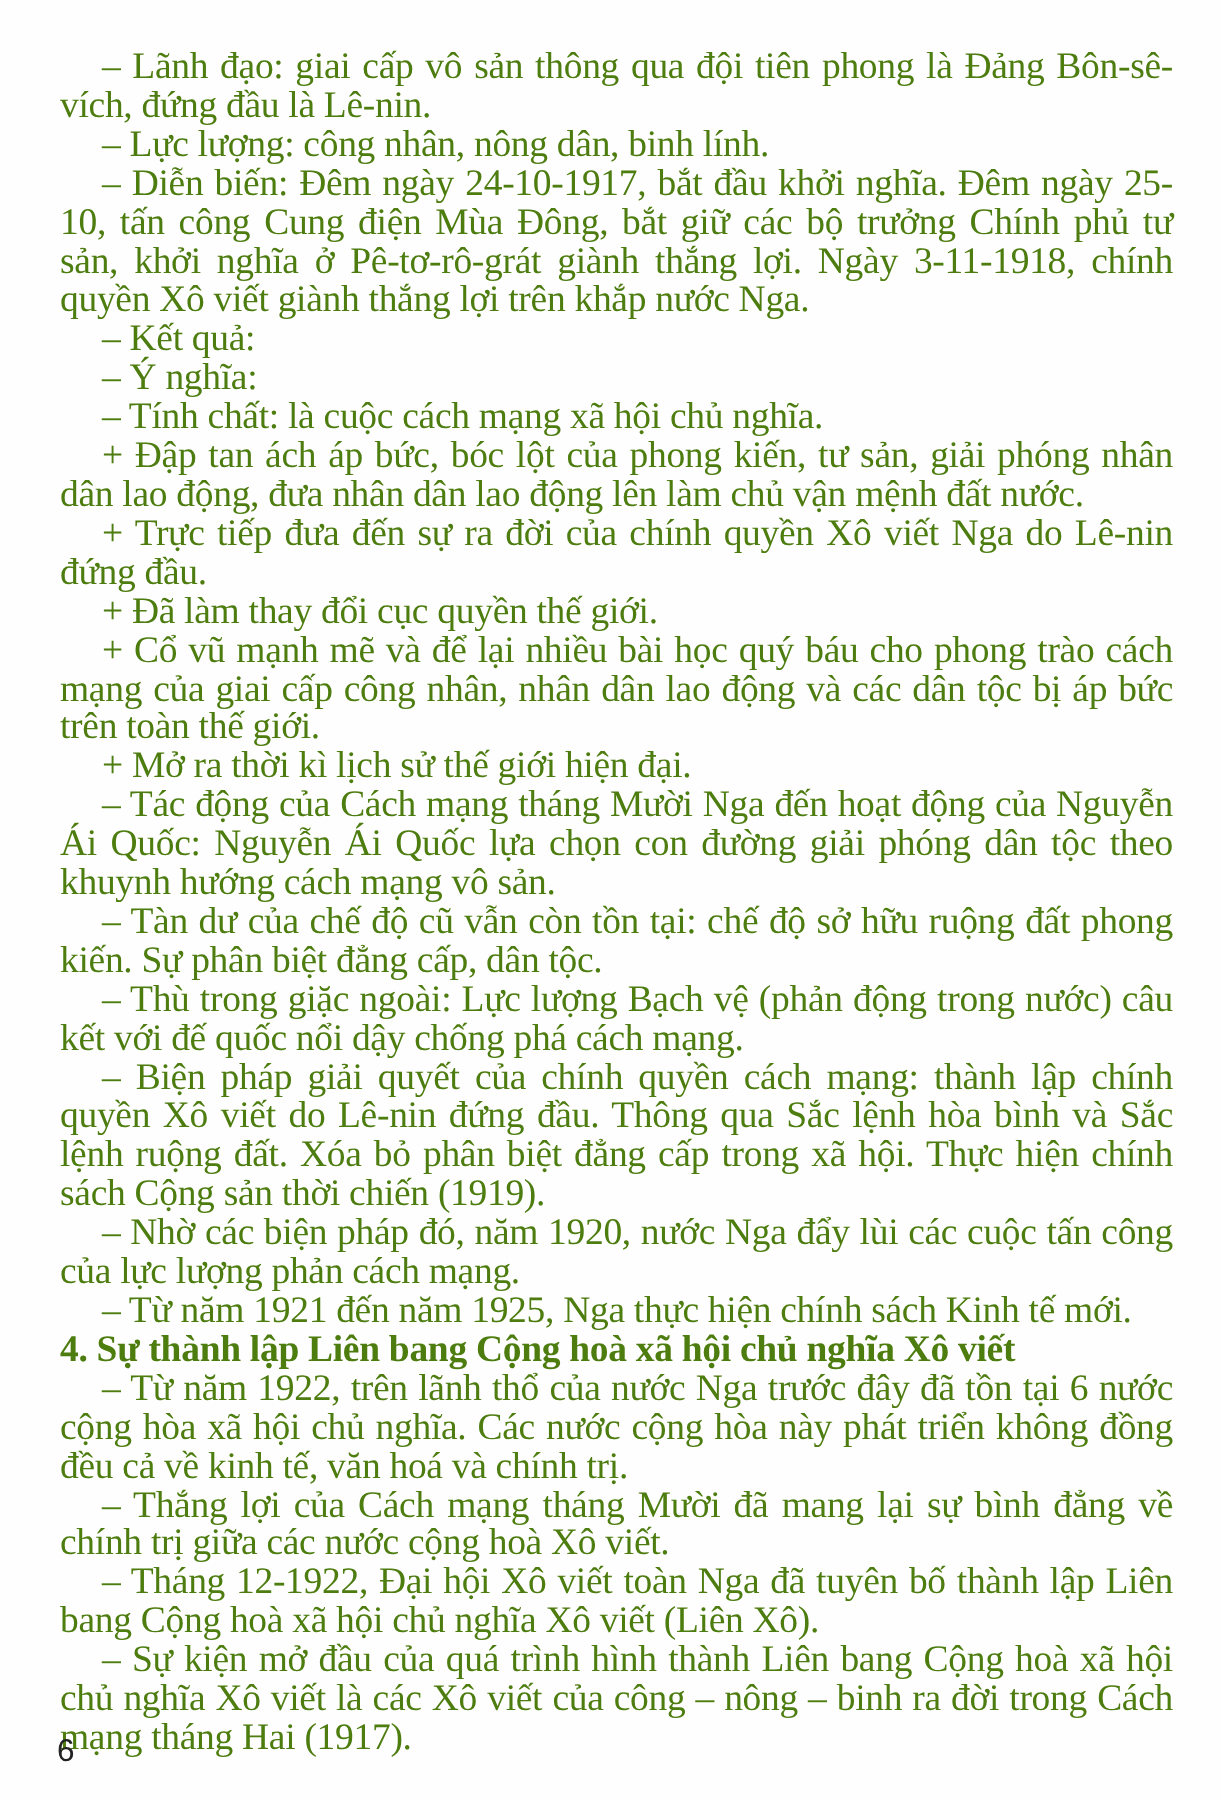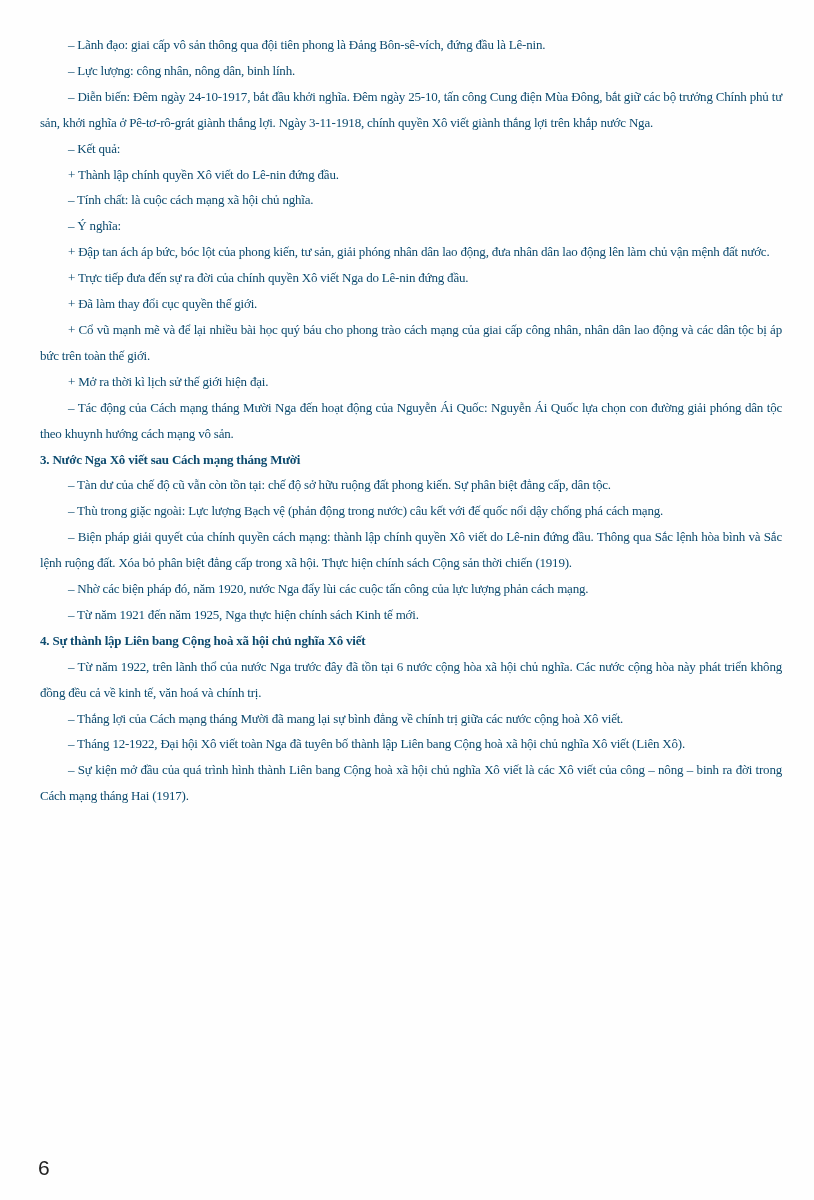--- a/index.html
+++ b/index.html
@@ -18,23 +18,23 @@
   .content {
     position: absolute;
     top: 32px;
     left: 40px;
     width: 742px;
   }
   .content p,
   .content h2 {
     margin: 0;
     font-family: "Liberation Serif", "DejaVu Serif", serif;
-    font-size: 13px;
+    font-size: 25px;
     line-height: 25.9px;
-    color: #0c4a6e;
+    color: #4d7c0f;
     text-align: justify;
     letter-spacing: -0.2px;
   }
   .content p {
     text-indent: 28px;
     font-weight: 400;
   }
   .content h2.heading {
     font-weight: 700;
     text-indent: 0;
@@ -51,30 +51,28 @@
 </style>
 </head>
 <body>
 
 <div class="page">
   <div class="content">
     <p>– Lãnh đạo: giai cấp vô sản thông qua đội tiên phong là Đảng Bôn-sê-vích, đứng đầu là Lê-nin.</p>
     <p>– Lực lượng: công nhân, nông dân, binh lính.</p>
     <p>– Diễn biến: Đêm ngày 24-10-1917, bắt đầu khởi nghĩa. Đêm ngày 25-10, tấn công Cung điện Mùa Đông, bắt giữ các bộ trưởng Chính phủ tư sản, khởi nghĩa ở Pê-tơ-rô-grát giành thắng lợi. Ngày 3-11-1918, chính quyền Xô viết giành thắng lợi trên khắp nước Nga.</p>
     <p>– Kết quả:</p>
-    <p>+ Thành lập chính quyền Xô viết do Lê-nin đứng đầu.</p>
+    <p>– Ý nghĩa:</p>
     <p>– Tính chất: là cuộc cách mạng xã hội chủ nghĩa.</p>
-    <p>– Ý nghĩa:</p>
     <p>+ Đập tan ách áp bức, bóc lột của phong kiến, tư sản, giải phóng nhân dân lao động, đưa nhân dân lao động lên làm chủ vận mệnh đất nước.</p>
     <p>+ Trực tiếp đưa đến sự ra đời của chính quyền Xô viết Nga do Lê-nin đứng đầu.</p>
     <p>+ Đã làm thay đổi cục quyền thế giới.</p>
     <p>+ Cổ vũ mạnh mẽ và để lại nhiều bài học quý báu cho phong trào cách mạng của giai cấp công nhân, nhân dân lao động và các dân tộc bị áp bức trên toàn thế giới.</p>
     <p>+ Mở ra thời kì lịch sử thế giới hiện đại.</p>
     <p>– Tác động của Cách mạng tháng Mười Nga đến hoạt động của Nguyễn Ái Quốc: Nguyễn Ái Quốc lựa chọn con đường giải phóng dân tộc theo khuynh hướng cách mạng vô sản.</p>
-    <h2 class="heading">3. Nước Nga Xô viết sau Cách mạng tháng Mười</h2>
     <p>– Tàn dư của chế độ cũ vẫn còn tồn tại: chế độ sở hữu ruộng đất phong kiến. Sự phân biệt đẳng cấp, dân tộc.</p>
     <p>– Thù trong giặc ngoài: Lực lượng Bạch vệ (phản động trong nước) câu kết với đế quốc nổi dậy chống phá cách mạng.</p>
     <p>– Biện pháp giải quyết của chính quyền cách mạng: thành lập chính quyền Xô viết do Lê-nin đứng đầu. Thông qua Sắc lệnh hòa bình và Sắc lệnh ruộng đất. Xóa bỏ phân biệt đẳng cấp trong xã hội. Thực hiện chính sách Cộng sản thời chiến (1919).</p>
     <p>– Nhờ các biện pháp đó, năm 1920, nước Nga đẩy lùi các cuộc tấn công của lực lượng phản cách mạng.</p>
     <p>– Từ năm 1921 đến năm 1925, Nga thực hiện chính sách Kinh tế mới.</p>
     <h2 class="heading">4. Sự thành lập Liên bang Cộng hoà xã hội chủ nghĩa Xô viết</h2>
     <p>– Từ năm 1922, trên lãnh thổ của nước Nga trước đây đã tồn tại 6 nước cộng hòa xã hội chủ nghĩa. Các nước cộng hòa này phát triển không đồng đều cả về kinh tế, văn hoá và chính trị.</p>
     <p>– Thắng lợi của Cách mạng tháng Mười đã mang lại sự bình đẳng về chính trị giữa các nước cộng hoà Xô viết.</p>
     <p>– Tháng 12-1922, Đại hội Xô viết toàn Nga đã tuyên bố thành lập Liên bang Cộng hoà xã hội chủ nghĩa Xô viết (Liên Xô).</p>
     <p>– Sự kiện mở đầu của quá trình hình thành Liên bang Cộng hoà xã hội chủ nghĩa Xô viết là các Xô viết của công – nông – binh ra đời trong Cách mạng tháng Hai (1917).</p>

